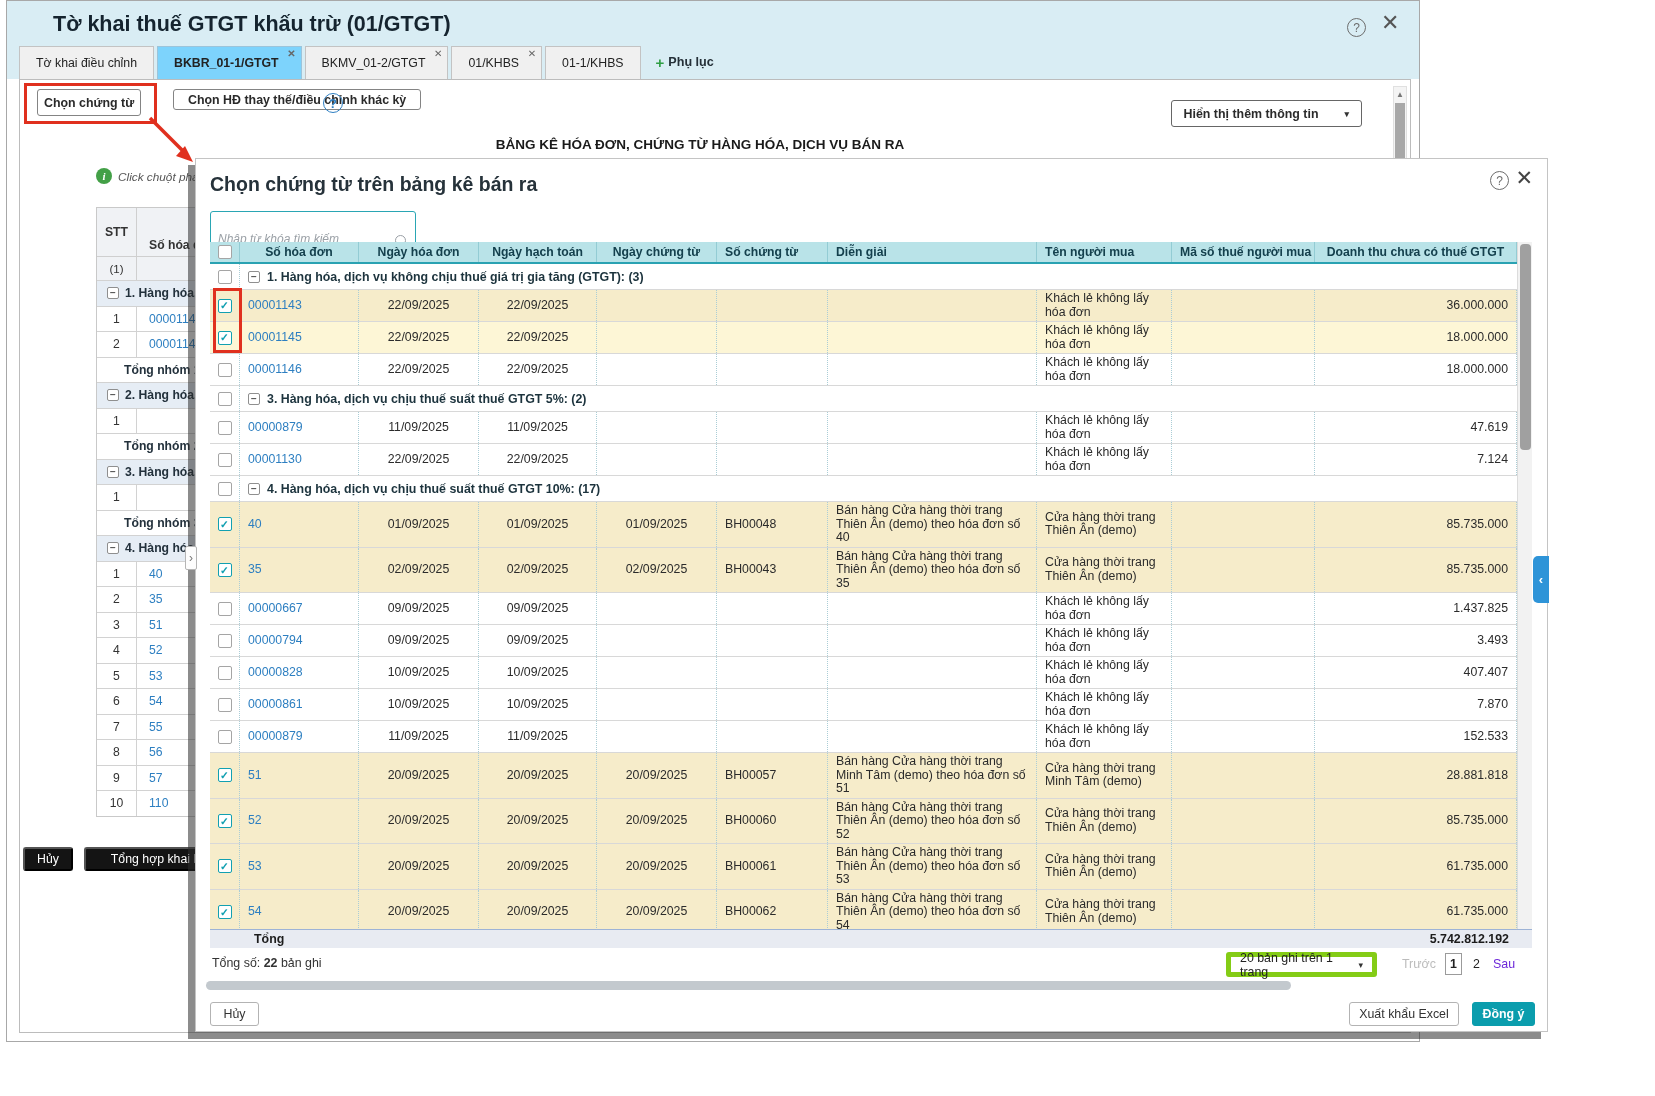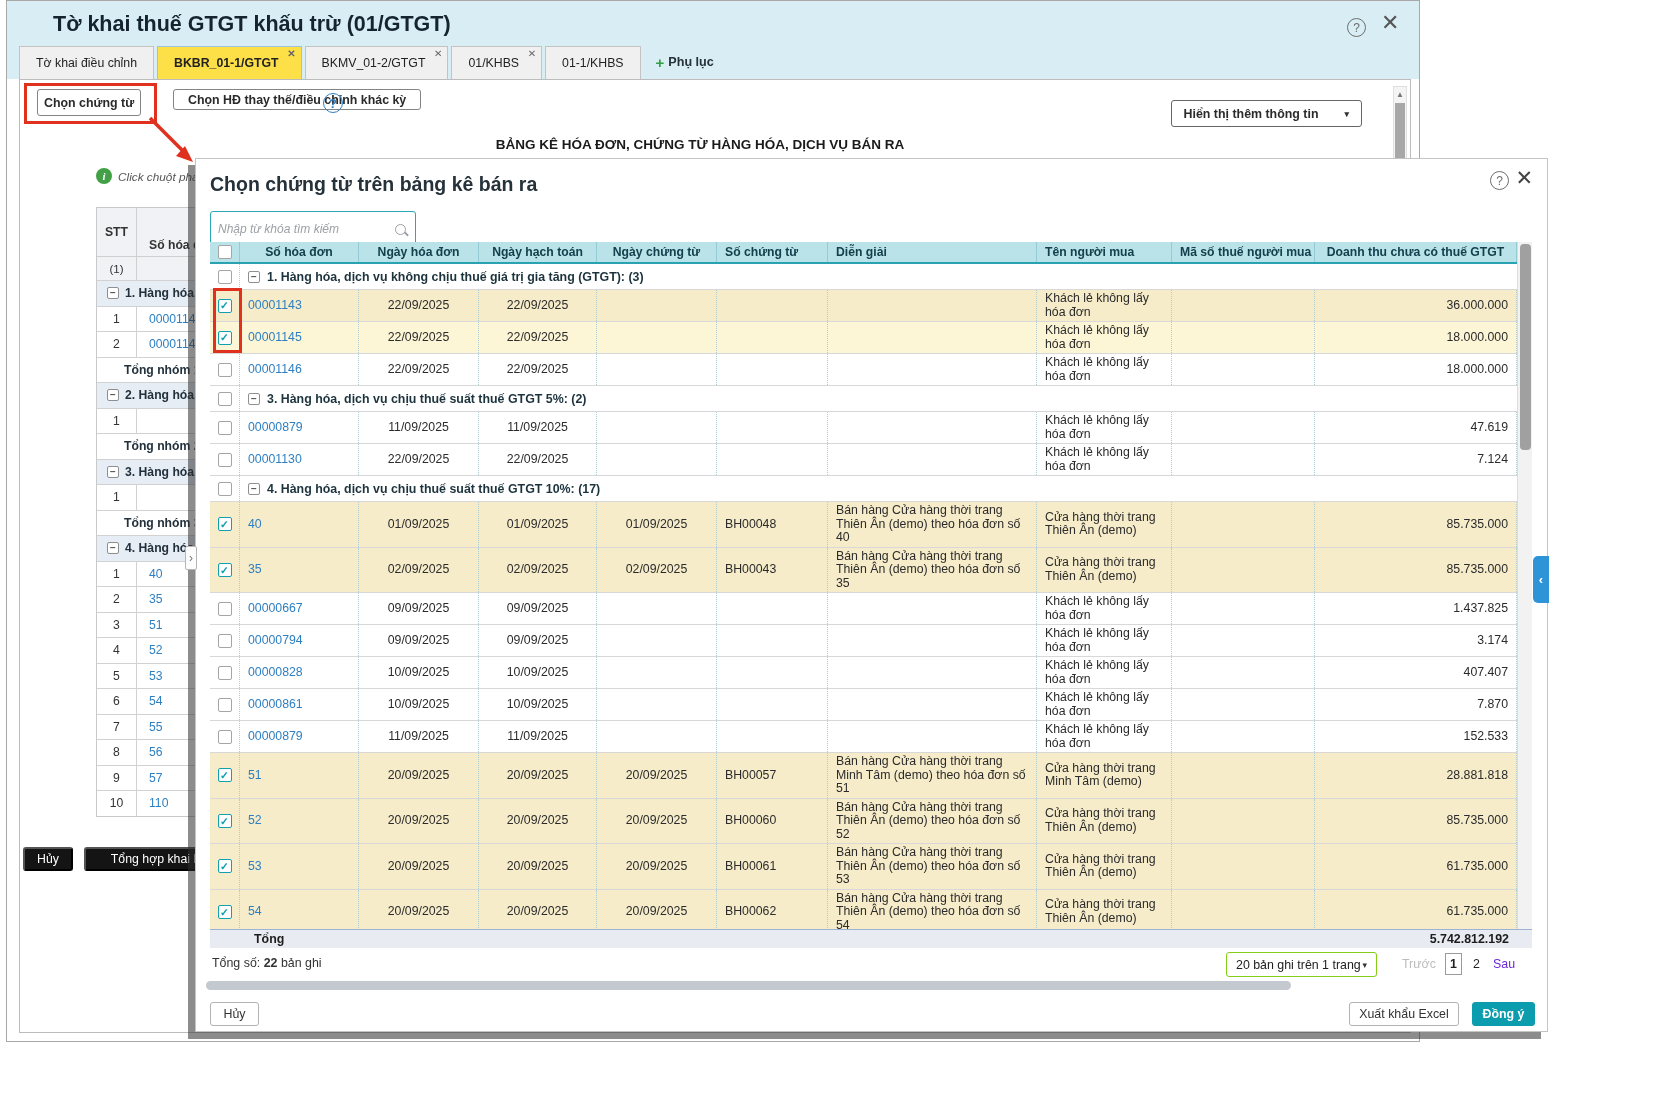--- a/index.html
+++ b/index.html
@@ -8,21 +8,21 @@
   
   .main-window { position:absolute; left:6px; top:0; width:1414px; height:1042px; background:#fff; border:1px solid #a8a8a8; z-index:1; }
   .mw-header { position:absolute; left:0; top:0; width:100%; height:78px; background:#d9edf4; }
   .mw-title { position:absolute; left:46px; top:11px; font-size:21.5px; font-weight:bold; color:#15242f; }
   .icon-circle { width:19px; height:19px; border:1.6px solid #6d6d6d; border-radius:50%; color:#6d6d6d; font-size:12px; display:flex; align-items:center; justify-content:center; }
   .mw-help { position:absolute; left:1340px; top:17px; }
   .mw-close { position:absolute; left:1374px; top:11px; font-size:22px; color:#555; line-height:1; cursor:default; }
   .tab-bar { position:absolute; left:12px; top:44px; height:34px; display:flex; gap:3px; align-items:center; }
   .tab { height:33px; background:#f0f0f0; border:1px solid #c3c3c3; border-bottom:none; display:flex; align-items:center; padding:0 16px; font-size:12.3px; color:#222; position:relative; }
   .tab.closable { padding-right:22px; }
-  .tab.active { background:#fde047; border-color:#9cc4da; font-weight:bold; }
+  .tab.active { background:#7dd3fc; border-color:#9cc4da; font-weight:bold; }
   .tab-x { position:absolute; top:1px; right:5px; font-size:10px; color:#666; }
   .tab-add { height:33px; display:flex; align-items:center; padding:0 12px; font-size:12.6px; font-weight:bold; color:#253038; gap:4px; }
   .tab-add .plus { color:#2e9e44; font-size:15px; font-weight:bold; }
 
   .mw-content { position:absolute; left:12px; top:78px; width:1392px; height:954px; background:#fff; border:1px solid #bcbcbc; }
   .btn { background:#fff; border:1px solid #848484; border-radius:3px; font-size:12.4px; font-weight:600; color:#2a2a2a; display:inline-flex; align-items:center; justify-content:center; }
   .btn-chon-ct { position:absolute; left:17px; top:9px; height:27px; padding:0 6px; }
   .btn-chon-hd { position:absolute; left:153px; top:9px; height:21px; padding:0 14px; }
   .q-blue { position:absolute; left:303px; top:13px; width:20px; height:20px; border:1.7px solid #2f80c3; color:#2f80c3; border-radius:50%; font-size:13px; display:flex; align-items:center; justify-content:center; font-weight:bold; }
   .btn-showmore { position:absolute; right:48px; top:20px; height:27px; padding:0 12px; gap:26px; border-color:#666; }
@@ -59,21 +59,21 @@
   
   .red-box-btn { position:absolute; left:24px; top:83px; width:133px; height:41px; border:3px solid #e0301e; z-index:20; }
   .red-arrow { position:absolute; left:146px; top:116px; z-index:55; }
   .red-box-chk { position:absolute; left:3px; top:24px; width:29px; height:65px; border:3px solid #e0301e; z-index:6; }
 
   
   .modal { position:absolute; left:195px; top:158px; width:1353px; height:874px; background:#fff; border:1px solid #c4c4c4; box-shadow:-7px 7px 0 rgba(45,45,45,0.55); z-index:50; }
   .m-title { position:absolute; left:14px; top:14px; font-size:19.5px; font-weight:600; color:#26323a; }
   .m-help { position:absolute; right:38px; top:12px; }
   .m-close { position:absolute; right:14px; top:8px; font-size:21px; color:#444; line-height:1; }
-  .m-search { position:absolute; left:14px; top:52px; width:206px; height:36px; border:1.5px solid #2aa6b4; border-radius:3px; display:flex; align-items:center; }
+  .m-search { position:absolute; left:14px; top:52px; width:206px; height:36px; border:1.5px solid #2aa6b4; border-radius:3px; display:flex; align-items:flex-end; }
   .m-search input { flex:1; border:none; outline:none; font-size:12px; font-style:italic; color:#444; padding:0 4px 0 7px; min-width:0; background:transparent; font-family:"Liberation Sans", sans-serif; }
   .m-search input::placeholder { color:#9aa0a6; font-style:italic; }
   .mag { width:11px; height:11px; border:1.5px solid #9aa0a6; border-radius:50%; position:relative; margin-right:9px; flex:none; }
   .mag::after { content:""; position:absolute; width:5px; height:1.5px; background:#9aa0a6; right:-4px; bottom:-1px; transform:rotate(45deg); }
 
   .m-table { position:absolute; left:14px; top:83px; width:1322px; }
   .mcols { display:grid; grid-template-columns:30px 119px 120px 118px 120px 111px 209px 135px 143px 202px; }
   .m-head { background:#b9e3e8; border-bottom:2px solid #2aa2b2; height:22px; width:1307px; }
   .m-head .mh { font-size:12.2px; font-weight:bold; color:#14404d; display:flex; align-items:center; padding:0 8px; border-right:1px solid #93ccd4; white-space:nowrap; overflow:hidden; }
   .m-head .mh.c { justify-content:center; }
@@ -91,21 +91,21 @@
   .chk { width:14px; height:14px; border:1.5px solid #a5a5a5; border-radius:2px; background:#fff; display:flex; align-items:center; justify-content:center; font-size:10.5px; line-height:1; color:transparent; flex:none; }
   .chk.on { border-color:#12a0b1; color:#12a0b1; font-weight:bold; }
 
   .m-vscroll { position:absolute; left:1307px; top:0; width:15px; height:687px; background:#f2f2f2; border-left:1px solid #dcdcdc; }
   .m-vscroll .thumb { position:absolute; left:2px; top:2px; width:11px; height:206px; background:#a0a0a0; border-radius:4px; }
 
   .m-total { position:absolute; left:14px; top:770px; width:1322px; height:19px; background:#e8ebf2; border-top:1px solid #9db3d6; display:flex; align-items:center; justify-content:space-between; font-weight:bold; font-size:12.4px; color:#1c1c1c; padding:0 23px 0 44px; }
 
   .m-count { position:absolute; left:16px; top:797px; font-size:12.4px; color:#333; }
   .m-count b { font-weight:bold; }
-  .pg-select { position:absolute; left:1030px; top:793px; width:151px; height:25px; border:1px solid #84cc16; border-radius:3px; display:flex; align-items:center; justify-content:space-between; padding:0 9px; font-size:12.4px; color:#222; background:#fff; }
+  .pg-select { position:absolute; left:1030px; top:793px; width:151px; height:25px; border:5px solid #84cc16; border-radius:3px; display:flex; align-items:center; justify-content:space-between; padding:0 9px; font-size:12.4px; color:#222; background:#fff; }
   .pg-select .caret { font-size:9px; color:#333; }
   .pg-prev { position:absolute; left:1206px; top:798px; font-size:12.4px; color:#bcbcbc; }
   .pg-1 { position:absolute; left:1249px; top:794px; width:17px; height:22px; border:1px solid #9b9b9b; display:flex; align-items:center; justify-content:center; font-size:12.4px; font-weight:bold; color:#222; background:#fff; }
   .pg-2 { position:absolute; left:1277px; top:798px; font-size:12.4px; color:#222; }
   .pg-next { position:absolute; left:1297px; top:798px; font-size:12.4px; color:#6d28d9; }
   .m-hscroll { position:absolute; left:10px; top:822px; width:1085px; height:9px; background:#c3c9ce; border-radius:5px; }
 
   .m-btn { position:absolute; top:843px; height:24px; border:1px solid #b3b3b3; border-radius:3px; background:#fff; font-size:12.4px; color:#333; display:flex; align-items:center; justify-content:center; }
   .m-cancel { left:14px; width:49px; }
   .m-export { left:1153px; width:110px; }
@@ -501,21 +501,21 @@
           <div class="mcell">
             <a>00000794</a>
           </div>
           <div class="mcell cdate">09/09/2025</div>
           <div class="mcell cdate">09/09/2025</div>
           <div class="mcell cdate"></div>
           <div class="mcell"></div>
           <div class="mcell"></div>
           <div class="mcell">Khách lẻ không lấy hóa đơn</div>
           <div class="mcell"></div>
-          <div class="mcell camt">3.174</div>
+          <div class="mcell camt">3.493</div>
         </div>
         <div class="mrow mcols">
           <div class="mcell cb">
             <span class="chk"></span>
           </div>
           <div class="mcell">
             <a>00000828</a>
           </div>
           <div class="mcell cdate">10/09/2025</div>
           <div class="mcell cdate">10/09/2025</div>

